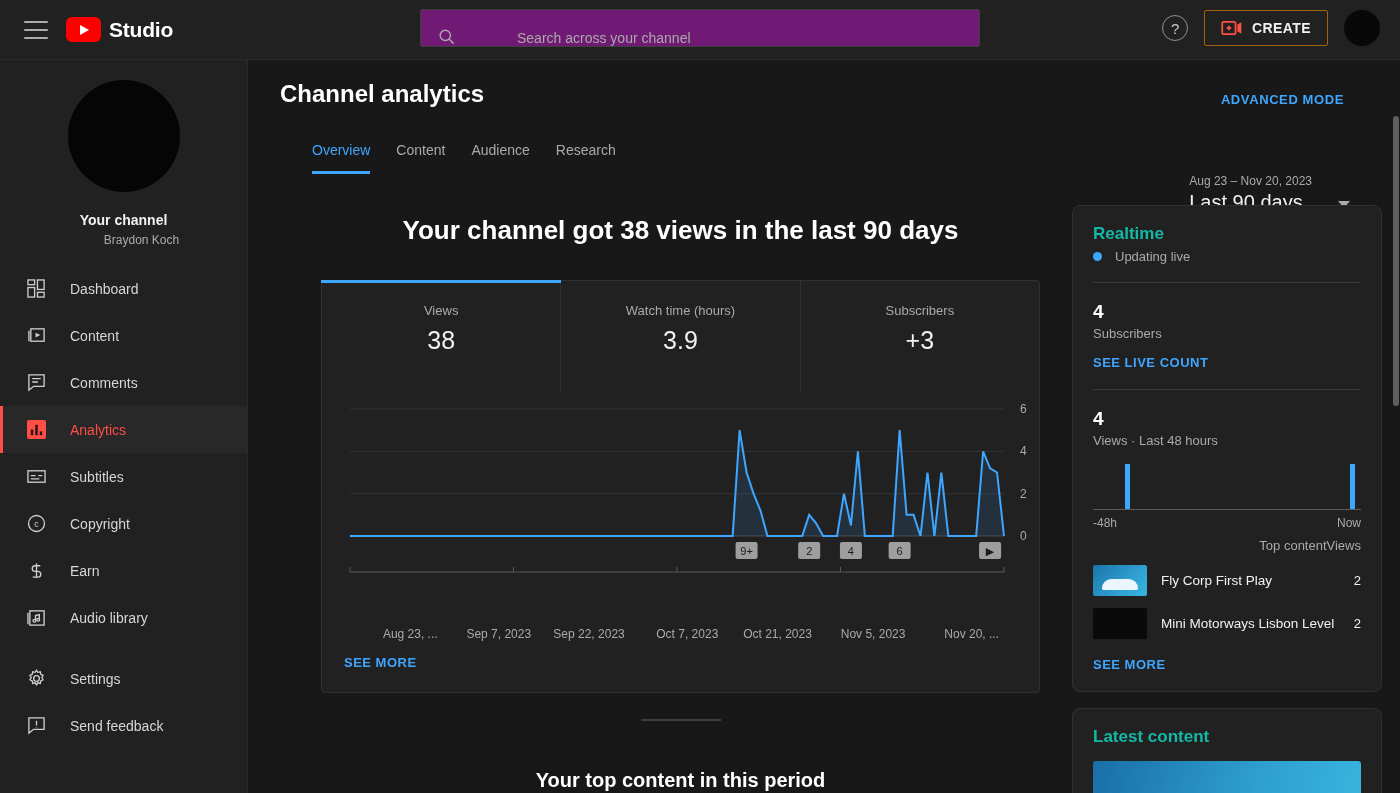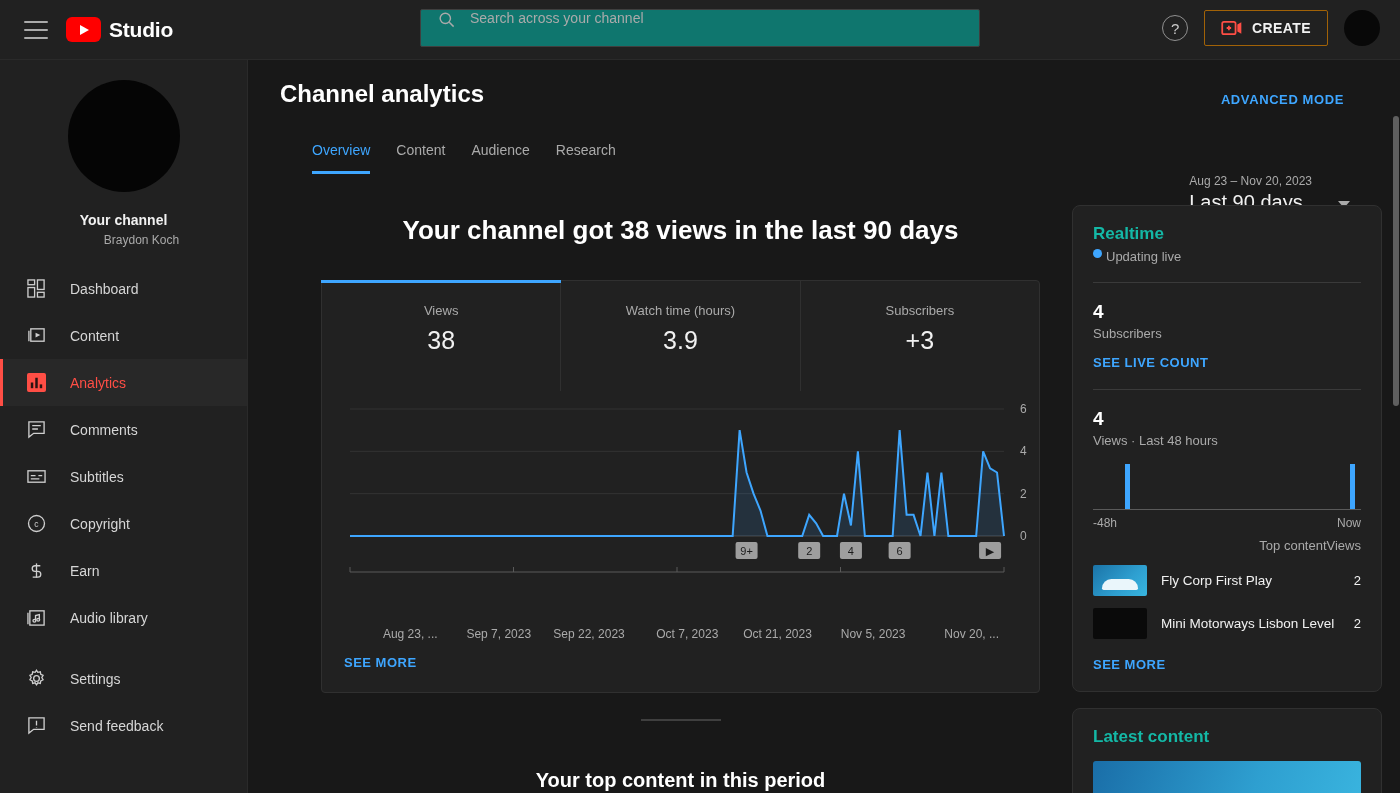--- a/index.html
+++ b/index.html
@@ -34,21 +34,21 @@
   .yt-logo .tri {
     width: 0; height: 0; border-left: 9px solid #fff;
     border-top: 5.5px solid transparent; border-bottom: 5.5px solid transparent;
     margin-left: 2px;
   }
   .brand-text { font-size: 21px; font-weight: bold; letter-spacing: -0.2px; color: #fff; }
 
   #searchwrap {
     position: absolute; left: 420px; top: 9px; width: 560px; height: 38px;
     border: 1px solid #3f3f3f; border-radius: 2px;
-    display: flex; align-items: flex-start; background: #0f766e;
+    display: flex; align-items: flex-end; background: #701a75; gap: 47px;
   }
   #searchwrap .sicon { margin-left: 16px; margin-right: 14px; display:flex; }
   #searchinput {
     flex: 1; background: transparent; border: none; outline: none;
     color: #f1f1f1; font-size: 14px; font-family: "Liberation Sans", sans-serif;
     padding-right: 12px;
   }
   #searchinput::placeholder { color: #aaaaaa; }
 
   #top-right {
@@ -169,21 +169,21 @@
   }
 
   
   #right-col { width: 310px; flex: 0 0 310px; }
   .panel {
     background: #212121; border: 1px solid #303030; border-radius: 8px;
     padding: 18px 20px;
   }
   .panel + .panel { margin-top: 16px; }
   .panel-title { font-size: 17px; font-weight: bold; color: #14b8a6; }
-  .live-row { display: flex; gap: 4px; margin-top: 5px; }
+  .live-row { display: flex; align-items: center; gap: 13px; margin-top: 5px; }
   .live-dot { width: 9px; height: 9px; border-radius: 50%; background: #3ea6ff; }
   .live-text { font-size: 13px; color: #aaaaaa; }
   .hr { height: 1px; background: #3a3a3a; margin: 18px 0; }
   .big-num { font-size: 19px; font-weight: bold; color: #fff; }
   .small-cap { font-size: 13px; color: #aaaaaa; margin-top: 3px; }
   .link { color: #3ea6ff; font-size: 13px; font-weight: bold; letter-spacing: .5px; cursor: pointer; }
   #rt-link { display: inline-block; margin-top: 14px; }
 
   #rt-chart { position: relative; height: 46px; margin-top: 16px; border-bottom: 1px solid #5a5a5a;}
   .rt-bar { position: absolute; bottom: 0; width: 5px; background: #3ea6ff; }
@@ -278,40 +278,40 @@
       <span class="ic">
         <svg width="19" height="19" viewBox="0 0 20 20" fill="none" stroke="#cfcfcf" stroke-width="1.4">
           <rect x="4" y="3" width="14" height="13"></rect>
             <path d="M2 5 v11"></path>
             <path d="M9 7 l5 2.5 l-5 2.5 z" fill="#cfcfcf" stroke="none"></path>
         </svg>
       </span>
       <span class="lbl">Content</span>
     </div>
 
+    <div class="nav-item">
+      <span class="ic">
+        <svg width="19" height="19" viewBox="0 0 20 20" fill="none" stroke="#cfcfcf" stroke-width="1.4">
+          <path d="M2 2 h16 v12 h-11 l-5 4 z"></path>
+            <path d="M5.5 6 h9 M5.5 9.5 h6"></path>
+        </svg>
+      </span>
+      <span class="lbl">Comments</span>
+    </div>
+
     <div class="nav-item active">
       <span class="ic">
         <svg width="19" height="19" viewBox="0 0 20 20">
           <rect x="0" y="0" width="20" height="20" rx="2" fill="#ff4e45"></rect>
           <rect x="4" y="10" width="2.6" height="6" fill="#2b1412"></rect>
           <rect x="8.7" y="5" width="2.6" height="11" fill="#2b1412"></rect>
           <rect x="13.4" y="12" width="2.6" height="4" fill="#2b1412"></rect>
         </svg>
       </span>
       <span class="lbl">Analytics</span>
-    </div>
-
-    <div class="nav-item">
-      <span class="ic">
-        <svg width="19" height="19" viewBox="0 0 20 20" fill="none" stroke="#cfcfcf" stroke-width="1.4">
-          <path d="M2 2 h16 v12 h-11 l-5 4 z"></path>
-            <path d="M5.5 6 h9 M5.5 9.5 h6"></path>
-        </svg>
-      </span>
-      <span class="lbl">Comments</span>
     </div>
 
     <div class="nav-item">
       <span class="ic">
         <svg width="19" height="19" viewBox="0 0 20 20" fill="none" stroke="#cfcfcf" stroke-width="1.4">
           <rect x="1" y="4" width="18" height="12"></rect>
             <path d="M4 9 h5 M4 12.5 h9 M12 9 h4"></path>
         </svg>
       </span>
       <span class="lbl">Subtitles</span>

